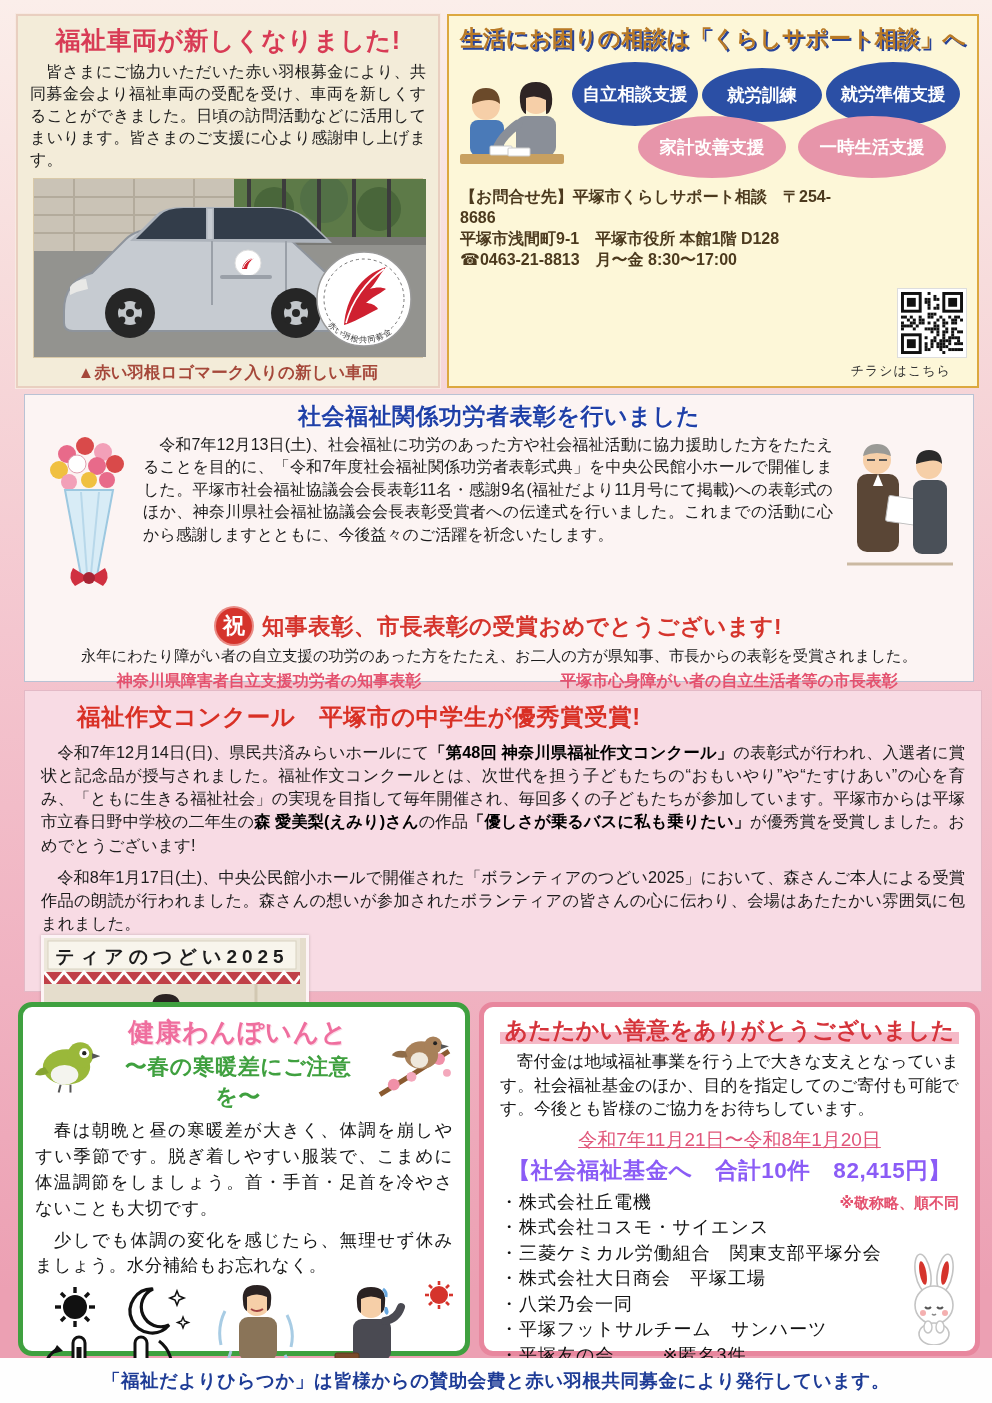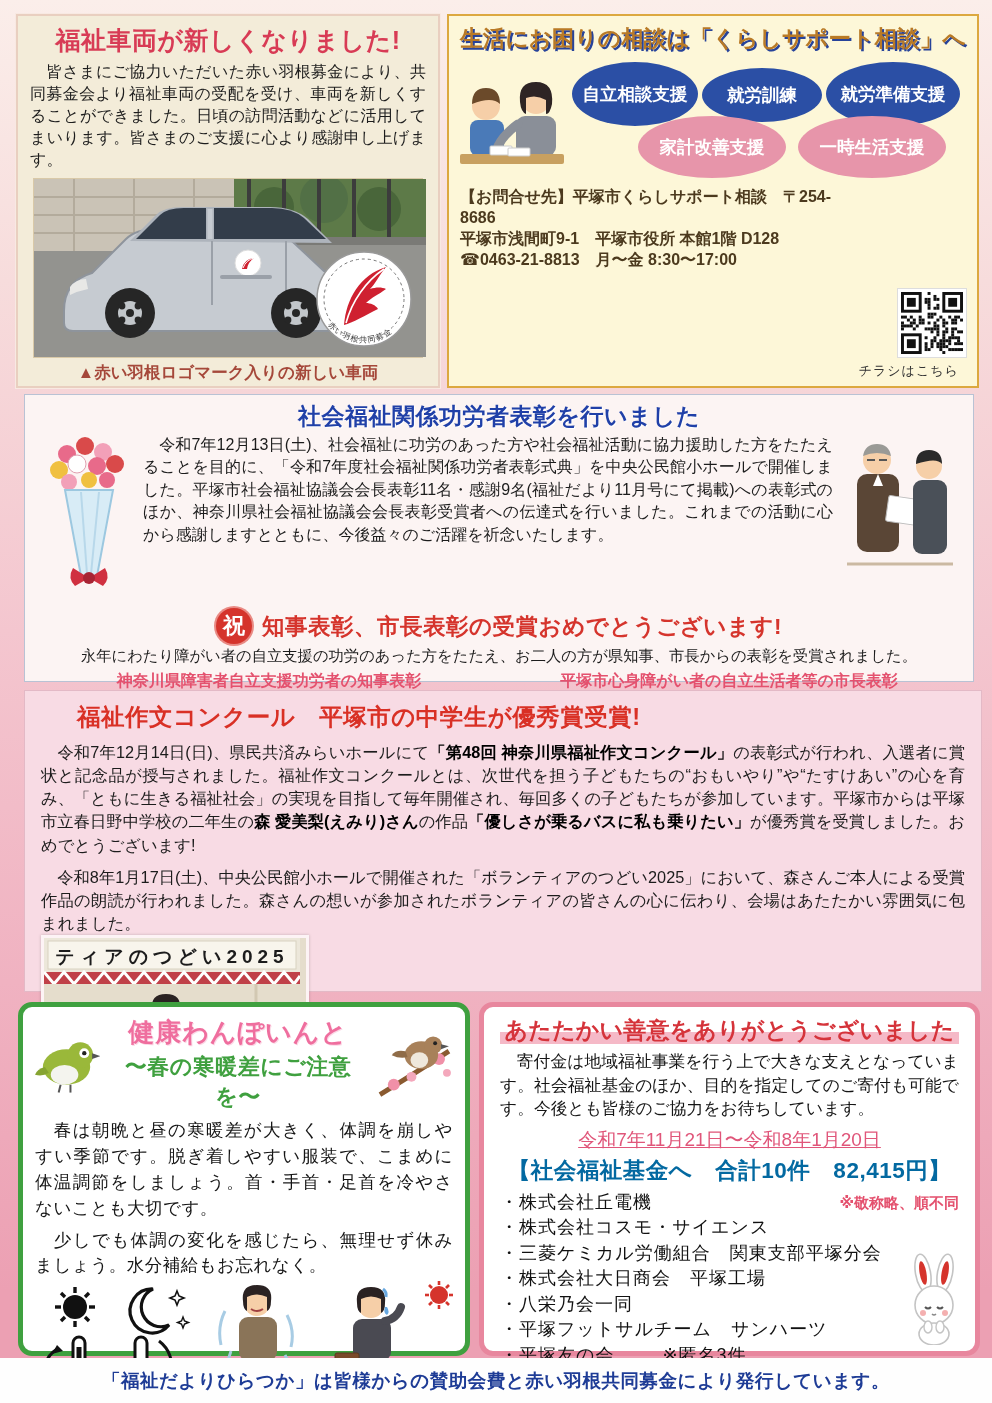--- a/index.html
+++ b/index.html
@@ -38,21 +38,21 @@
     display:flex; align-items:center; justify-content:center; text-align:center; line-height:1.15; padding:4px 10px; }
   .bubble.blue { background:#2b4fa5; }
   .bubble.pink { background:#e795aa; }
   .b1 { left:112px; top:0; width:126px; height:64px; }
   .b2 { left:242px; top:6px; width:120px; height:54px; }
   .b3 { left:366px; top:0; width:134px; height:64px; }
   .b4 { left:178px; top:54px; width:148px; height:62px; z-index:2; }
   .b5 { left:338px; top:54px; width:148px; height:62px; z-index:2; }
   .contact { margin-top:6px; color:#4c3a1e; font-weight:bold; font-size:16px; line-height:1.32; width:400px; }
   .qr-wrap { position:absolute; right:10px; bottom:28px; width:70px; height:70px; background:#fff; padding:3px; border:1px solid #ddd; }
-  .qr-caption { position:absolute; right:8px; bottom:6px; width:120px; text-align:center; font-size:13px; color:#333; letter-spacing:1px; }
+  .qr-caption { position:absolute; right:16px; bottom:6px; width:120px; text-align:center; font-size:13px; color:#333; letter-spacing:1px; }
 
   
   .card-commend {
     position:absolute; left:24px; top:394px; width:950px; height:288px;
     background:#fcf4f3; border:1px solid #b9c2d4; padding:6px 14px 4px;
   }
   .card-commend .title { color:#2040a8; font-weight:bold; font-size:23px; text-align:center; letter-spacing:0.5px;
     text-shadow:1px 1px 0 #fff; margin-bottom:2px; }
   .commend-flow { overflow:hidden; }
   .bouquet { float:left; margin:2px 10px 0 2px; }
@@ -91,21 +91,21 @@
   .health-title { color:#ef6e9e; font-weight:bold; font-size:26px; letter-spacing:1px; text-shadow:1px 1px 0 #fbd9e6; }
   .health-subtitle { color:#3fa03f; font-weight:bold; font-size:22px; letter-spacing:0.5px; margin-top:2px; }
   .card-health .body { font-size:17.5px; line-height:1.48; text-align:justify; color:#151515; font-weight:500; margin-top:6px; letter-spacing:0.5px; }
   .health-icons { margin-top:2px; }
 
   .card-donation { flex:1; background:#fff; border:5px solid #e8879e; border-radius:14px; padding:8px 16px 6px; position:relative; }
   .card-donation .title { color:#d5333a; font-weight:bold; font-size:23px; text-align:center; letter-spacing:0.2px; white-space:nowrap;
     background:linear-gradient(180deg, transparent 55%, #f5b9c7 55%, #f5b9c7 92%, transparent 92%); display:block; margin-bottom:4px; }
   .card-donation .body { font-size:16.8px; line-height:1.4; text-align:justify; color:#151515; font-weight:500; }
   .donation-period { text-align:center; color:#e0567a; font-size:19px; font-weight:500; text-decoration:underline; margin-top:6px; }
-  .donation-total { text-align:center; color:#0369a1; font-size:22.5px; font-weight:bold; letter-spacing:0.5px; margin:2px 0 4px; }
+  .donation-total { text-align:center; color:#8b5cf6; font-size:22.5px; font-weight:bold; letter-spacing:0.5px; margin:2px 0 4px; }
   .donor-list { font-size:18px; line-height:1.42; color:#111; font-weight:500; letter-spacing:1px; }
   .donor-row { display:flex; align-items:baseline; }
   .donor-note { margin-left:auto; color:#e4516e; font-size:15px; font-weight:bold; letter-spacing:0; }
   .donor-anon { margin-left:48px; }
   .rabbit { position:absolute; right:8px; bottom:6px; }
 
   
   .footer { position:absolute; left:0; top:1358px; width:992px; height:45px; background:#fefefe; display:flex; align-items:center; justify-content:center; }
   .footer .text { color:#1e3c96; font-weight:bold; font-size:18.5px; letter-spacing:0.5px; }
 </style>

